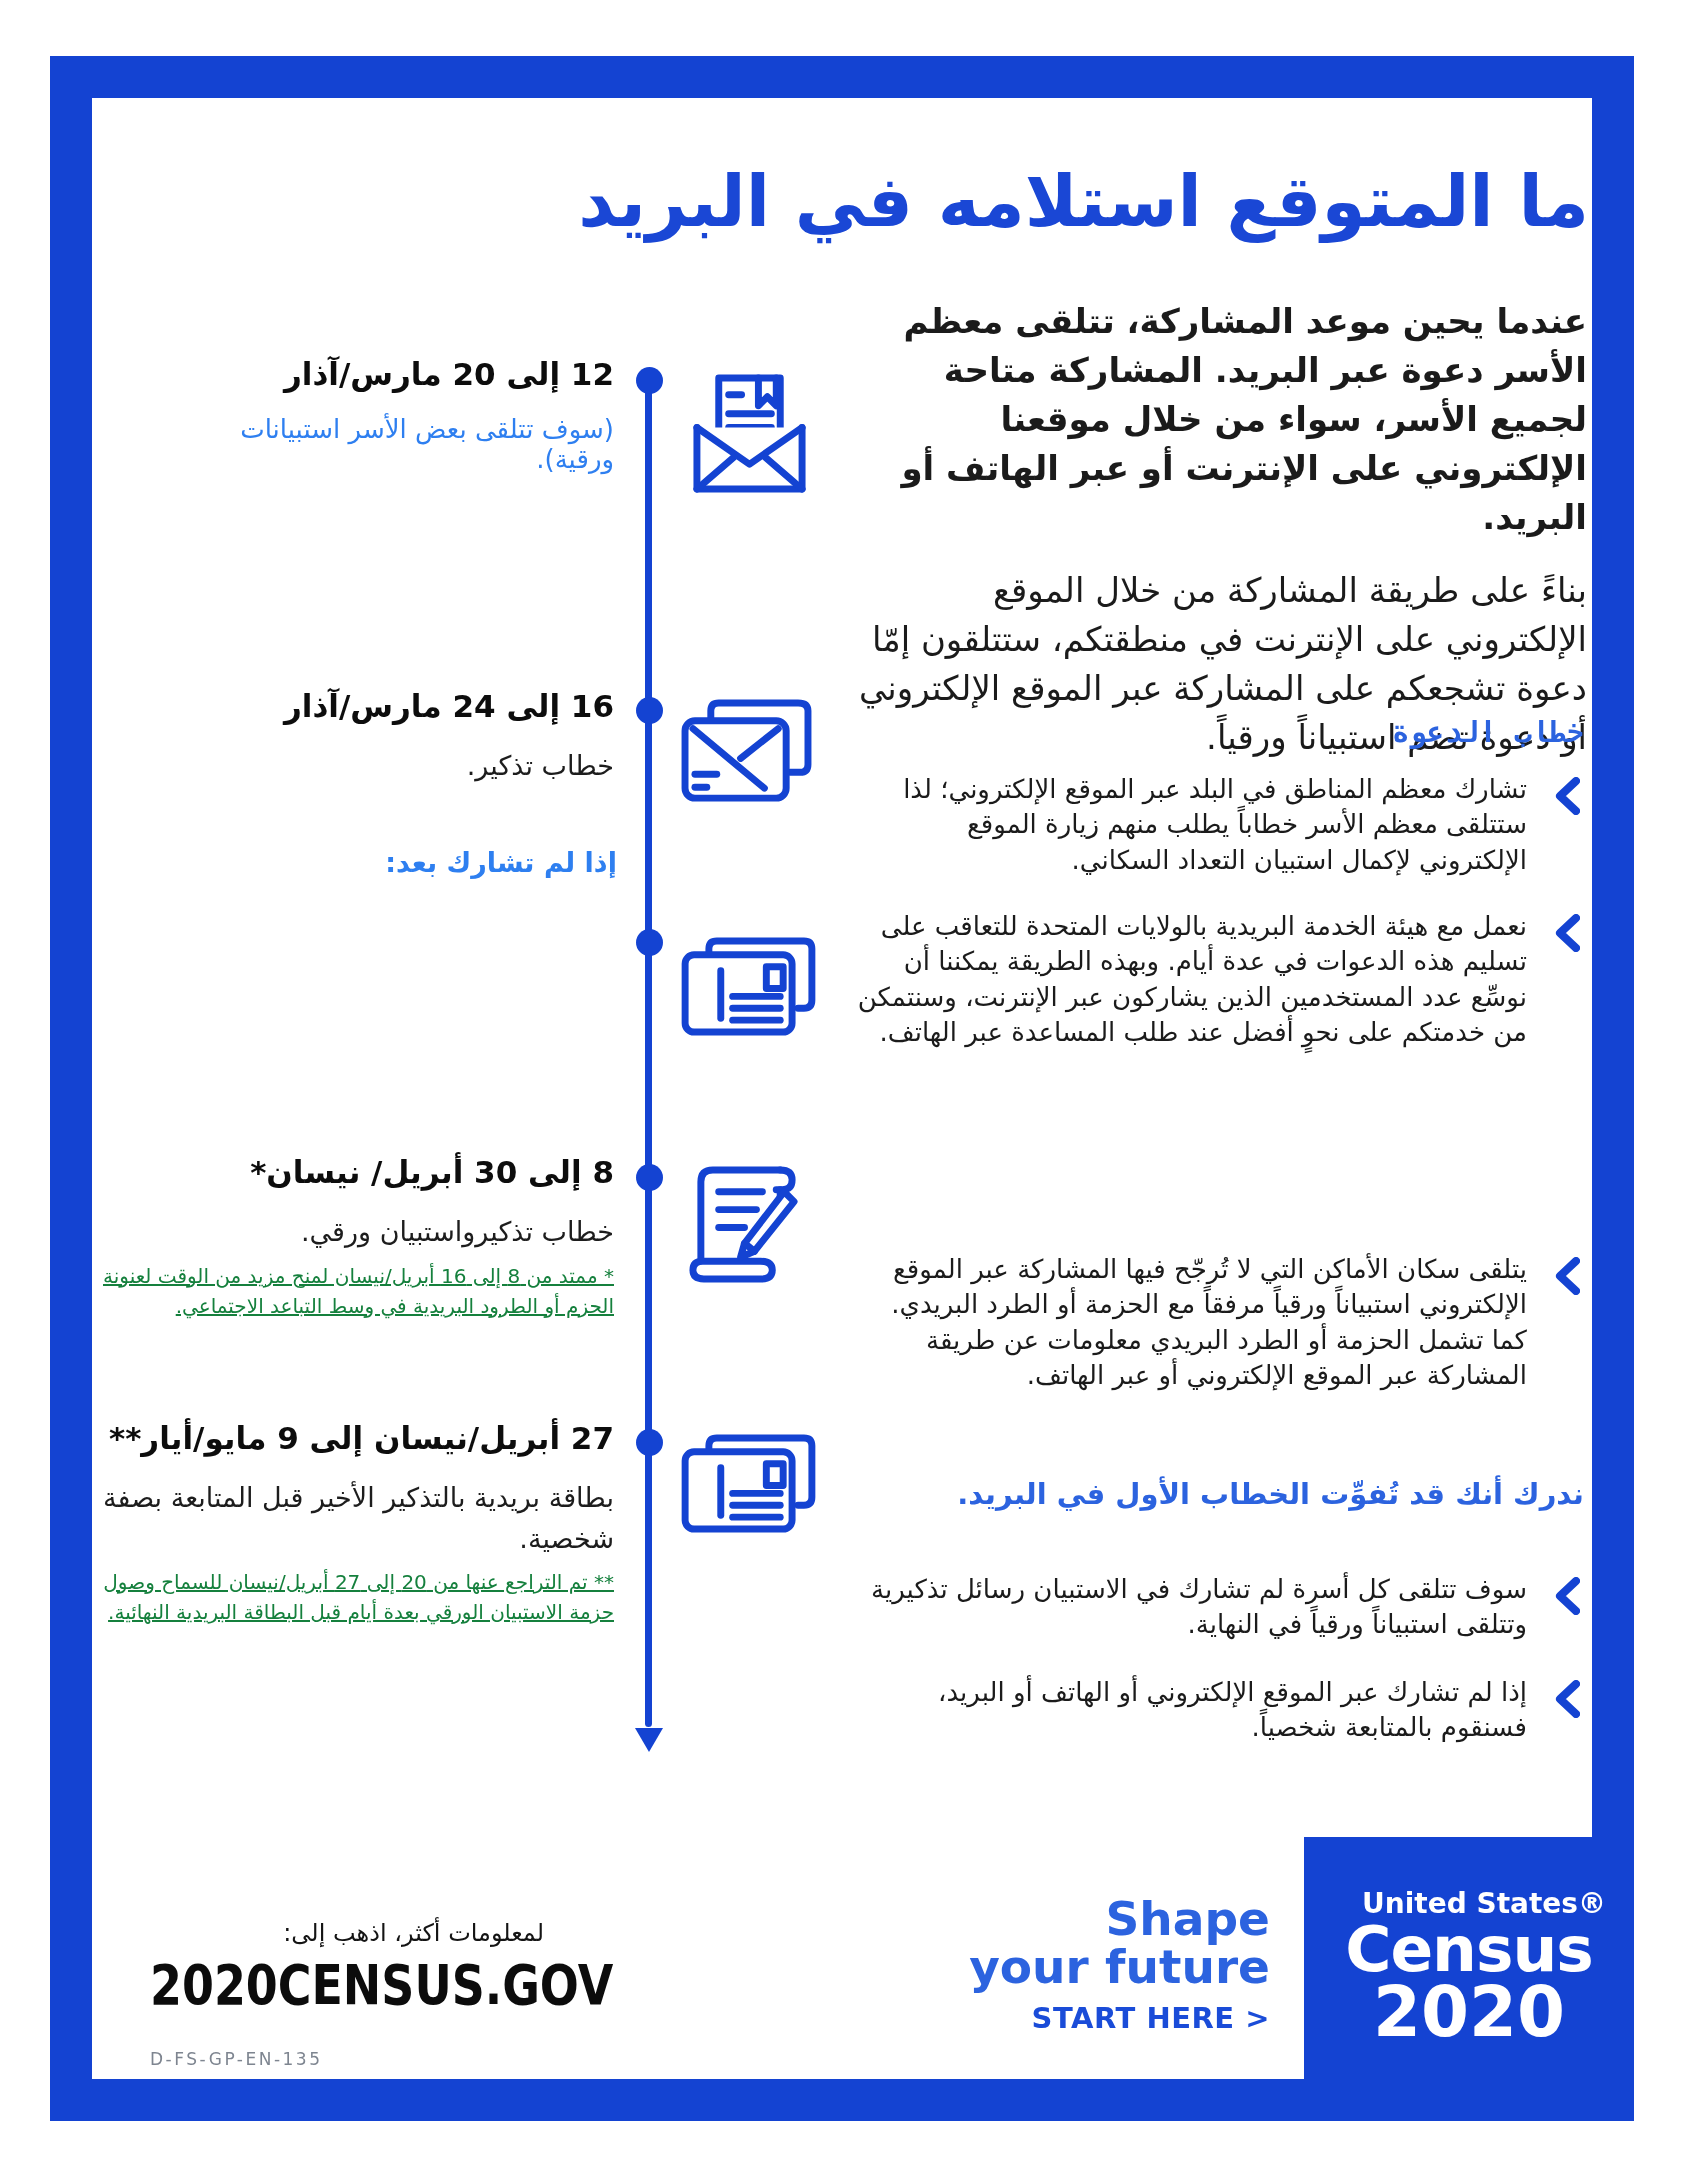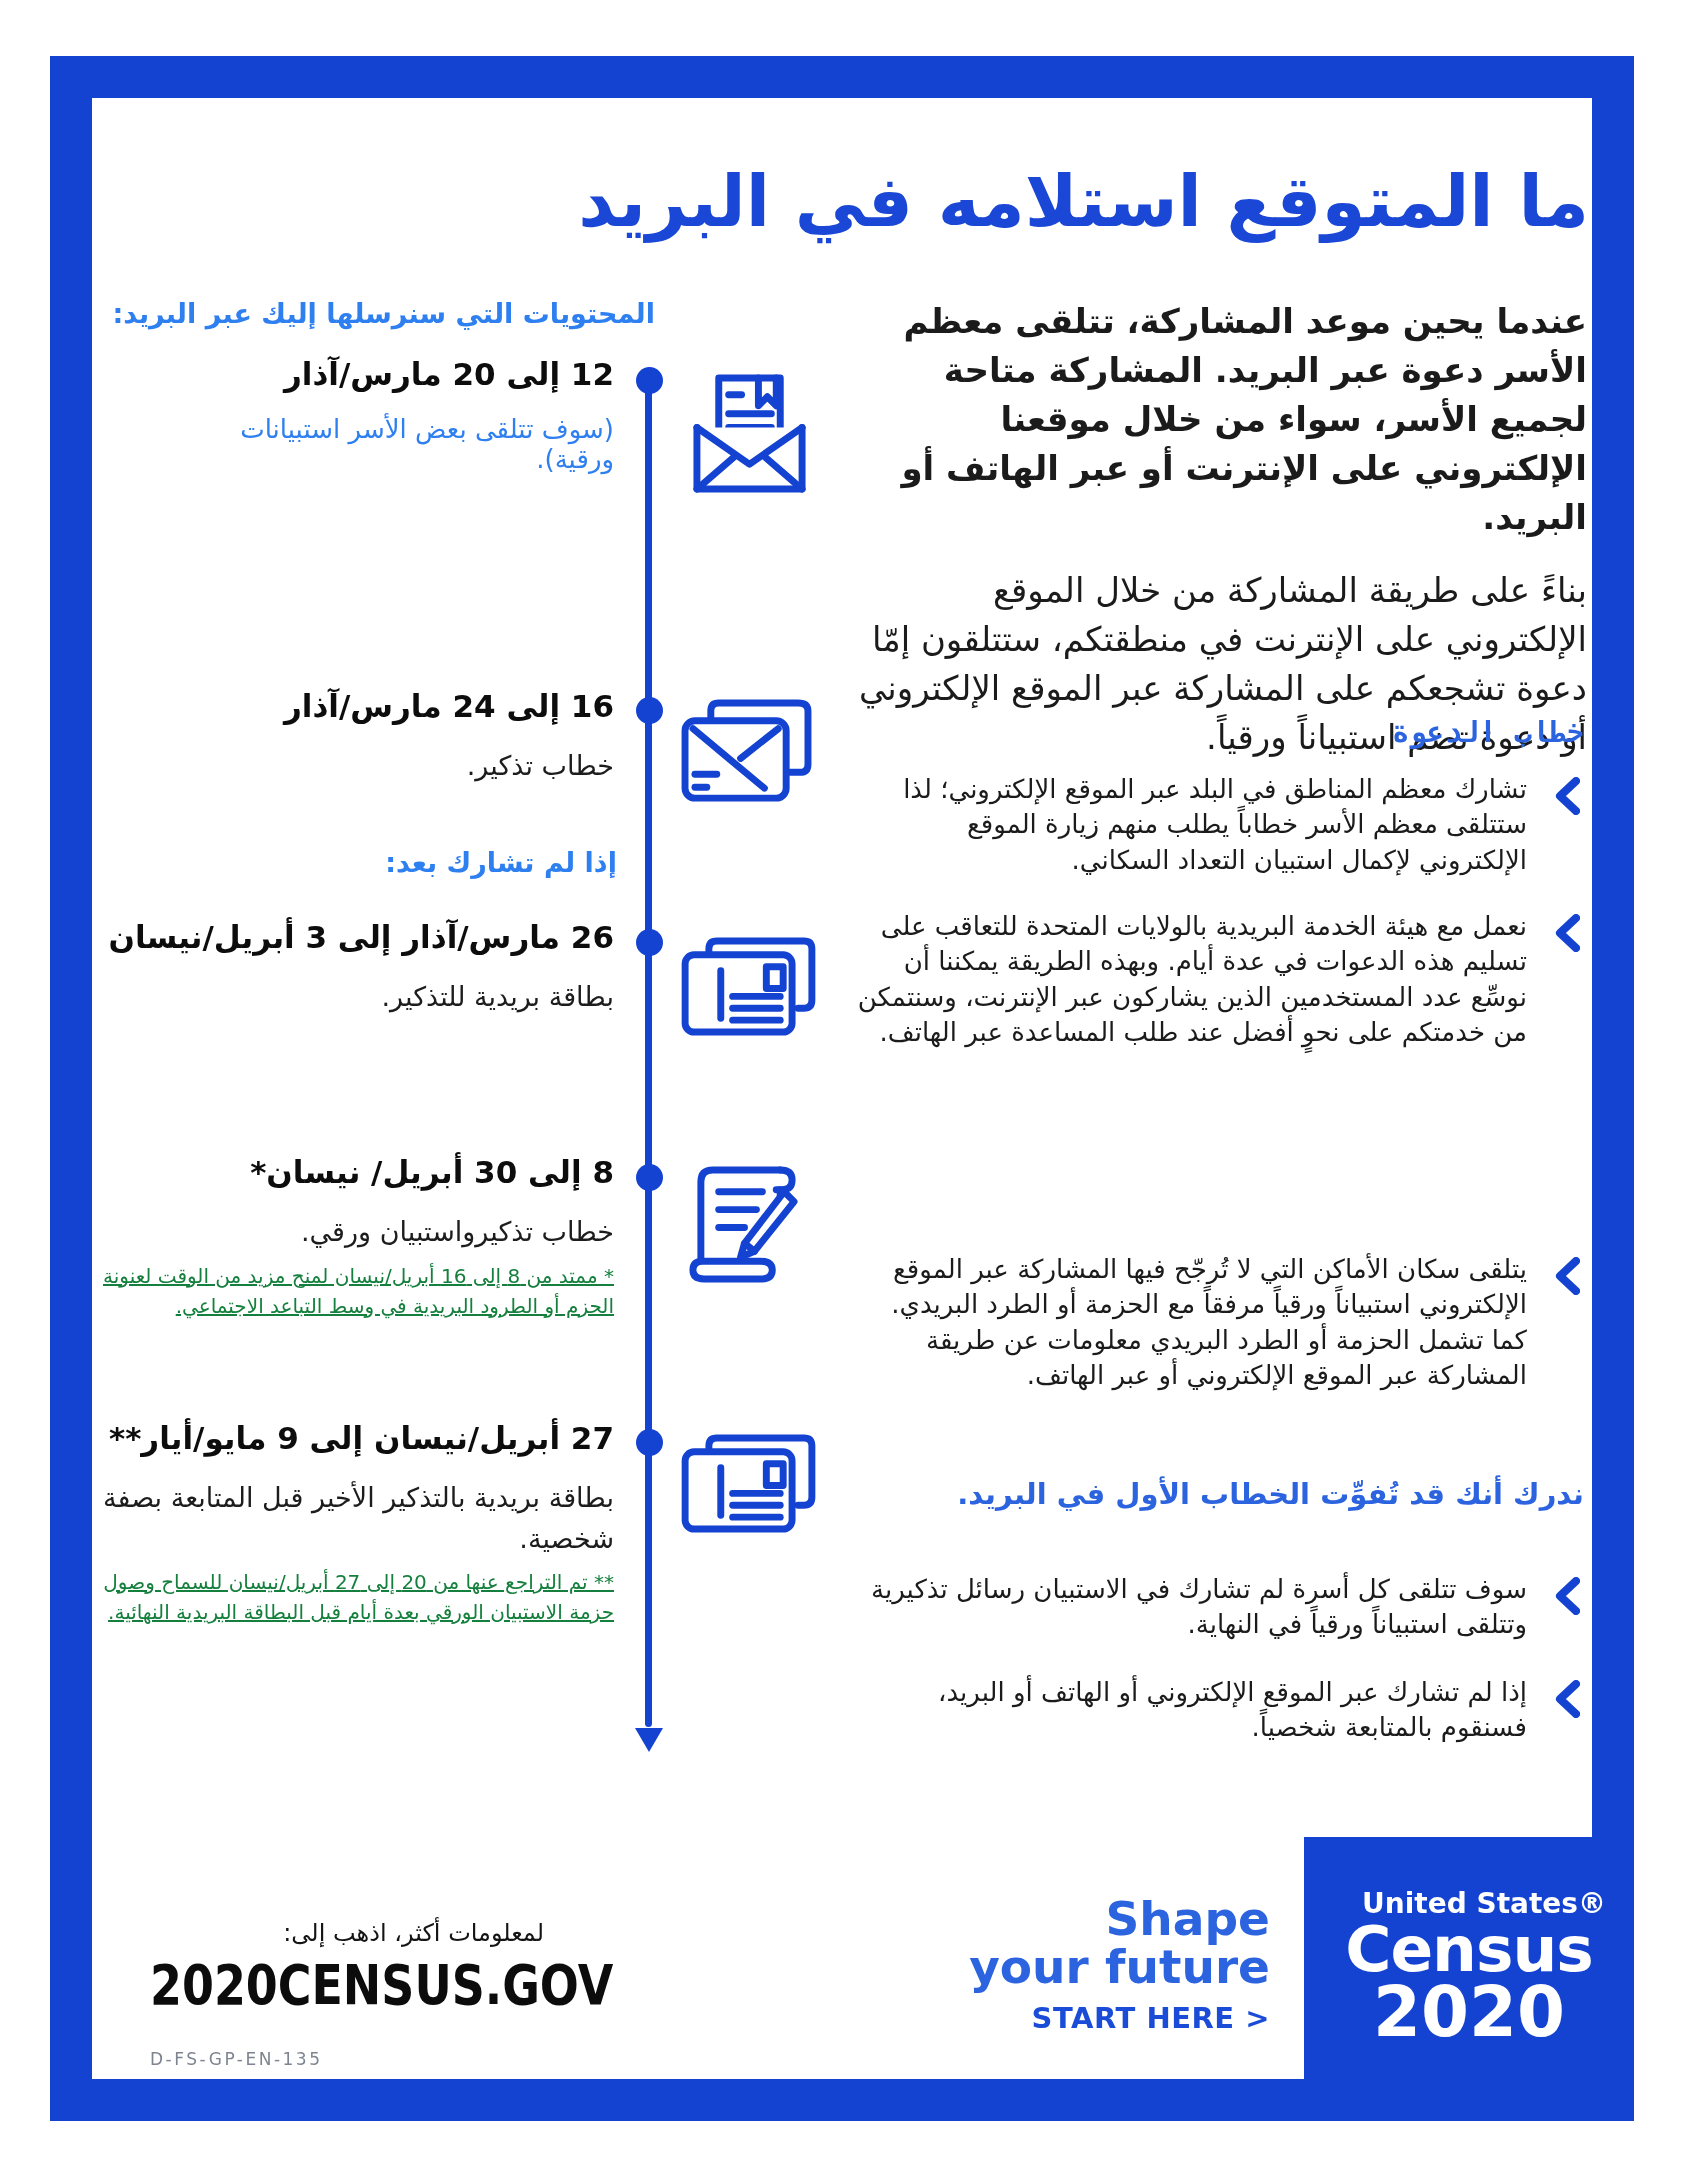--- a/index.html
+++ b/index.html
@@ -59,38 +59,33 @@
 
   <div class="abs frame"></div>
 
   <div class="abs title ar">ما المتوقع استلامه في البريد</div>
 
   <div class="abs intro ar">
     <p class="p1">عندما يحين موعد المشاركة، تتلقى معظم الأسر دعوة عبر البريد. المشاركة متاحة لجميع الأسر، سواء من خلال موقعنا الإلكتروني على الإنترنت أو عبر الهاتف أو البريد.</p>
     <p class="p2">بناءً على طريقة المشاركة من خلال الموقع الإلكتروني على الإنترنت في منطقتكم، ستتلقون إمّا دعوة تشجعكم على المشاركة عبر الموقع الإلكتروني أو دعوة تضم استبياناً ورقياً.</p>
   </div>
 
-  <div class="abs lc-h ar">المحتويات التي سنرسلها إليك عبر البريد:</div>
 
   <div class="abs t-entry ar" style="top:356px;width:406px;">
     <div class="date">12 إلى 20 مارس/آذار</div>
     <div class="tnote">(سوف تتلقى بعض الأسر استبيانات ورقية).</div>
   </div>
 
   <div class="abs t-entry ar" style="top:688px;width:406px;">
     <div class="date">16 إلى 24 مارس/آذار</div>
     <div class="desc">خطاب تذكير.</div>
   </div>
 
   <div class="abs subhead ar">إذا لم تشارك بعد:</div>
 
-  <div class="abs t-entry ar" style="top:919px;width:554px;">
-    <div class="date">26 مارس/آذار إلى 3 أبريل/نيسان</div>
-    <div class="desc">بطاقة بريدية للتذكير.</div>
-  </div>
 
   <div class="abs t-entry ar" style="top:1154px;width:525px;">
     <div class="date">8 إلى 30 أبريل/ نيسان*</div>
     <div class="desc">خطاب تذكيرواستبيان ورقي.</div>
     <div class="fnote">* ممتد من 8 إلى 16 أبريل/نيسان لمنح مزيد من الوقت لعنونة الحزم أو الطرود البريدية في وسط التباعد الاجتماعي.</div>
   </div>
 
   <div class="abs t-entry ar" style="top:1420px;width:540px;">
     <div class="date">27 أبريل/نيسان إلى 9 مايو/أيار**</div>
     <div class="desc">بطاقة بريدية بالتذكير الأخير قبل المتابعة بصفة شخصية.</div>

